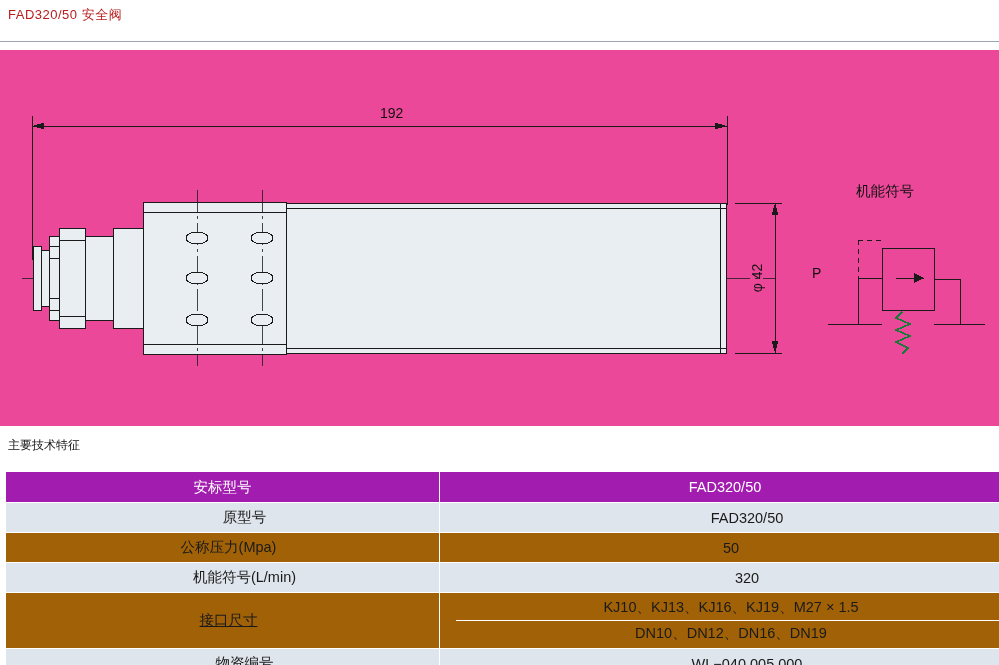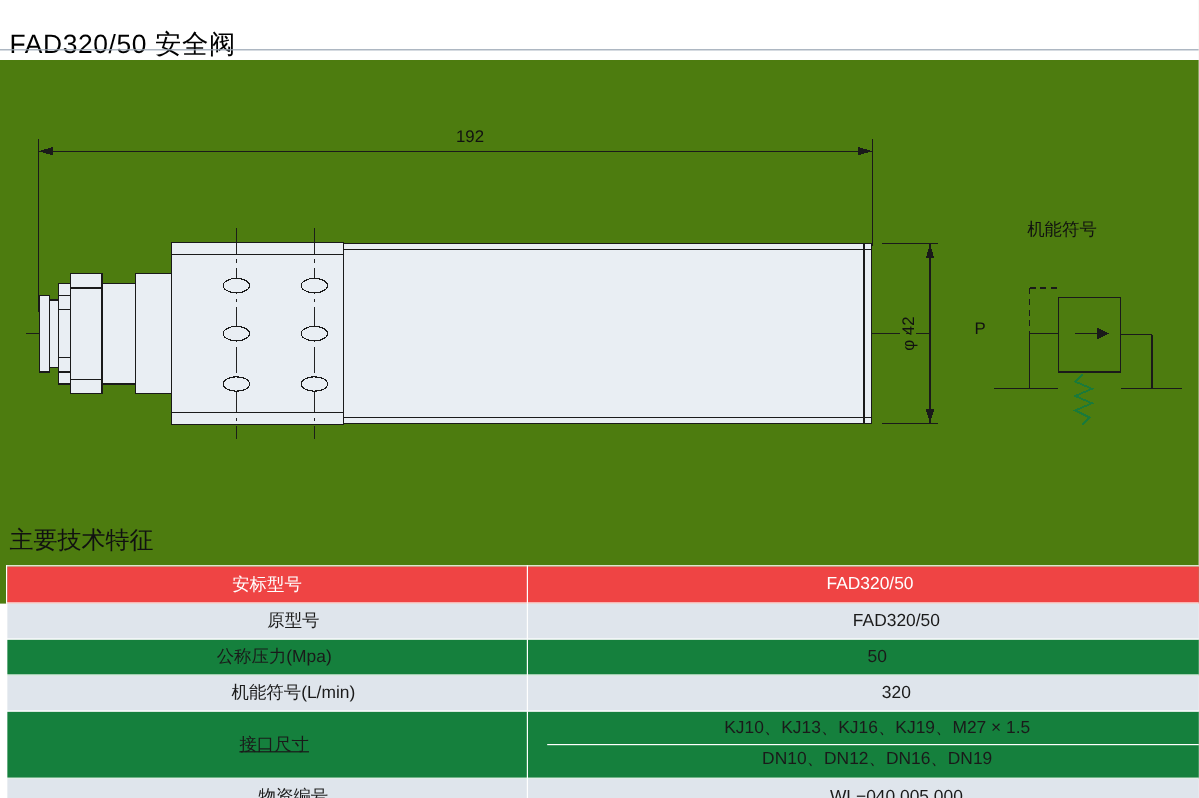--- a/index.html
+++ b/index.html
@@ -14,53 +14,52 @@
     color: #111111;
     position: relative;
     overflow: hidden;
   }
 
   
   .page-title {
     position: absolute;
     left: 8px;
     top: 6px;
-    font-size: 22px;
+    font-size: 13px;
     letter-spacing: 0.5px;
-    color: #000000;
-    margin-top: 16px;
+    color: #b91c1c;
   }
   .title-rule {
     position: absolute;
     left: 0;
     top: 41px;
     width: 999px;
     height: 1px;
     background: #9aa6b4;
   }
 
   
   .drawing-panel {
     position: absolute;
     left: 0;
     top: 50px;
     width: 999px;
-    height: 453px;
-    background: #4d7c0f;
+    height: 376px;
+    background: #ec4899;
   }
   .drawing-panel svg {
     display: block;
   }
 
   
   .section-heading {
     position: absolute;
     left: 8px;
     top: 437px;
-    font-size: 20px;
+    font-size: 12px;
     color: #111111;
   }
 
   
   .spec-table {
     position: absolute;
     left: 5px;
     top: 471px;
     width: 989px;
     border-collapse: collapse;
@@ -69,31 +68,31 @@
   }
   .spec-table th,
   .spec-table td {
     border: 1px solid #ffffff;
     text-align: center;
     padding: 2px 4px;
     height: 25px;
     color: #1a1a1a;
   }
   .spec-table thead th {
-    background: #ef4444;
+    background: #a21caf;
     color: #ffffff;
     font-weight: normal;
     height: 26px;
   }
   .spec-table tbody tr.odd td {
     background: #dfe5ec;
     padding-left: 48px;
   }
   .spec-table tbody tr.even td {
-    background: #15803d;
+    background: #a16207;
     padding-left: 16px;
   }
   .col-label { width: 425px; }
   .col-value { width: 562px; }
   .two-line-cell {
     padding: 0;
   }
   .two-line-cell div {
     height: 25px;
     line-height: 25px;

